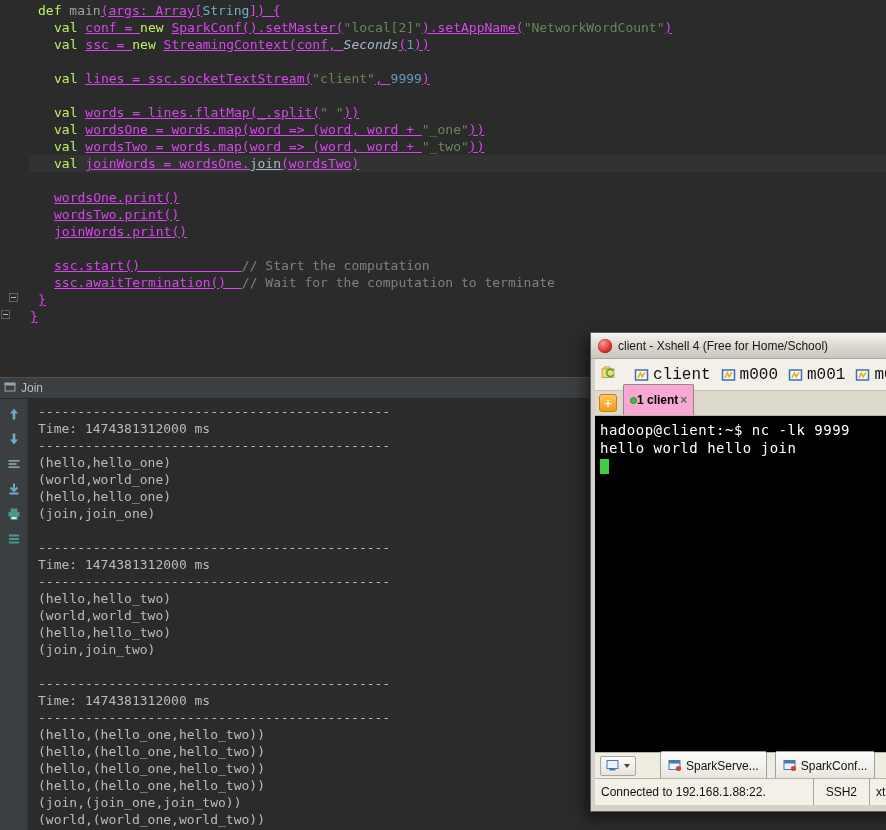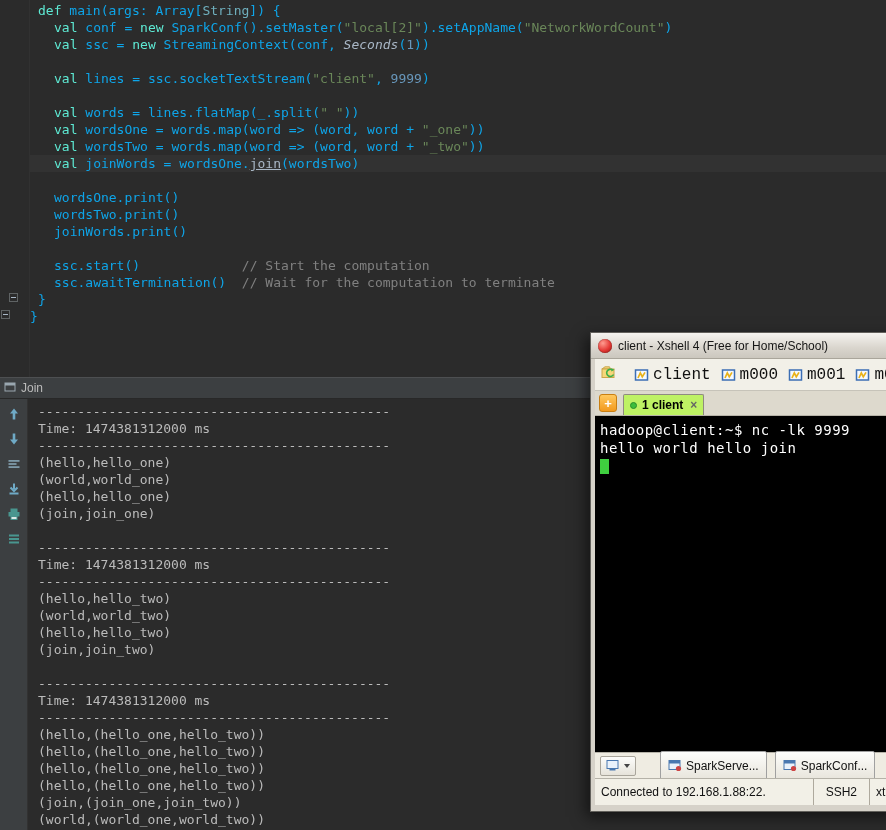--- a/index.html
+++ b/index.html
@@ -10,26 +10,26 @@
   }
 
   
   .editor { position:absolute; left:0; top:0; width:886px; height:377px; }
   .gutter { position:absolute; left:0; top:0; width:30px; height:100%; border-right:1px solid #313131; }
   .fold { position:absolute; width:9px; height:9px; border:1px solid #5F6364; background:#2B2B2B; }
   .fold::after { content:""; position:absolute; left:1px; top:3px; width:5px; height:1px; background:#A9B7C6; }
   .code-lines { position:absolute; left:30px; top:2px; right:0; font:13px/17px "DejaVu Sans Mono", monospace; white-space:pre; }
   .code-line { height:17px; }
   .code-line.hl { background:#323232; }
-  .tk-kw { color:#5eead4;margin-top:40px; }
-  .tk-pl { color:#0ea5e9; }
+  .tk-kw { color:#bef264;margin-top:40px; }
+  .tk-pl { color:#d946ef;text-decoration:underline; }
   .tk-st { color:#6A8759; }
   .tk-nu { color:#6897BB; }
   .tk-cm { color:#808080; }
-  .tk-fn { color:#0ea5e9; }
+  .tk-fn { color:#a3a3a3; }
   .tk-ty { color:#6FAFBD; }
   .tk-it { color:#A9B7C6; font-style:italic; }
   .tk-ul { color:#A9B7C6; text-decoration:underline; }
 
   
   .console-header { position:absolute; left:0; top:377px; width:886px; height:22px; background:#3C3F41;
     border-top:1px solid #4D4F51; border-bottom:1px solid #282828; display:flex; align-items:center; gap:5px; padding-left:4px; }
   .ch-title { color:#BBBBBB; font-size:12px; }
   .console { position:absolute; left:0; top:399px; width:886px; bottom:0; }
   .console-toolbar { position:absolute; left:0; top:0; width:28px; height:100%; background:#3C3F41;
@@ -54,22 +54,22 @@
     display:flex; align-items:center; gap:8px; padding:0 6px; }
   .tb-sep { width:1px; height:18px; background:#C6C3B9; }
   #sessions { display:flex; align-items:center; gap:10px; }
   .session { display:inline-flex; align-items:center; gap:4px; font-size:16px; color:#111;font-family:Liberation Mono, monospace; }
 
   .tabbar { height:25px; background:#DDD9CD; border-bottom:1px solid #B7B3A8;
     display:flex; align-items:flex-end; gap:6px; padding:0 4px; }
   .tab-plus { width:18px; height:18px; margin-bottom:3px; border-radius:3px;
     background:linear-gradient(#FFC85E,#F29A1E); border:1px solid #C97F12; color:#FFFFFF;
     font-weight:bold; font-size:13px; display:flex; align-items:center; justify-content:center; }
-  .tab { height:21px; background:#bef264; border:1px solid #8F8B80; border-bottom:none; border-radius:2px 2px 0 0;
-    display:flex; align-items:center; gap:5px; padding:0 6px; font-size:12px; font-weight:bold; color:#000; }
+  .tab { height:31px; background:#f9a8d4; border:1px solid #8F8B80; border-bottom:none; border-radius:2px 2px 0 0;
+    display:flex; align-items:center; padding:0 6px; font-size:12px; font-weight:bold; color:#000; }
   .dot { width:7px; height:7px; border-radius:50%; background:#3DBE3D; border:1px solid #2A8F2A; }
   .tab-close { color:#666; font-weight:bold; font-size:12px; margin-left:2px; }
 
   .terminal { flex:1; background:#000; padding:5px; overflow:hidden;
     font-family:"DejaVu Sans Mono", monospace; font-size:14px; line-height:18px; letter-spacing:.5px; color:#FFFFFF; }
   .term-line { white-space:pre; }
   .cursor { display:block; width:9px; height:15px; margin-top:2px; background:#3FCE3F; }
 
   .quickbar { height:26px; background:#EFECE2; border-top:1px solid #B5B2A8;
     display:flex; align-items:center; padding:0 5px; }

